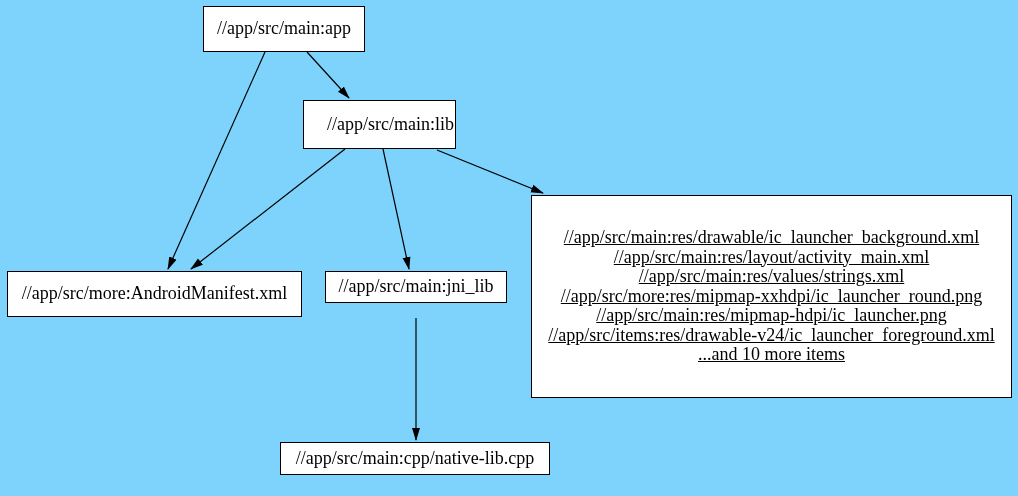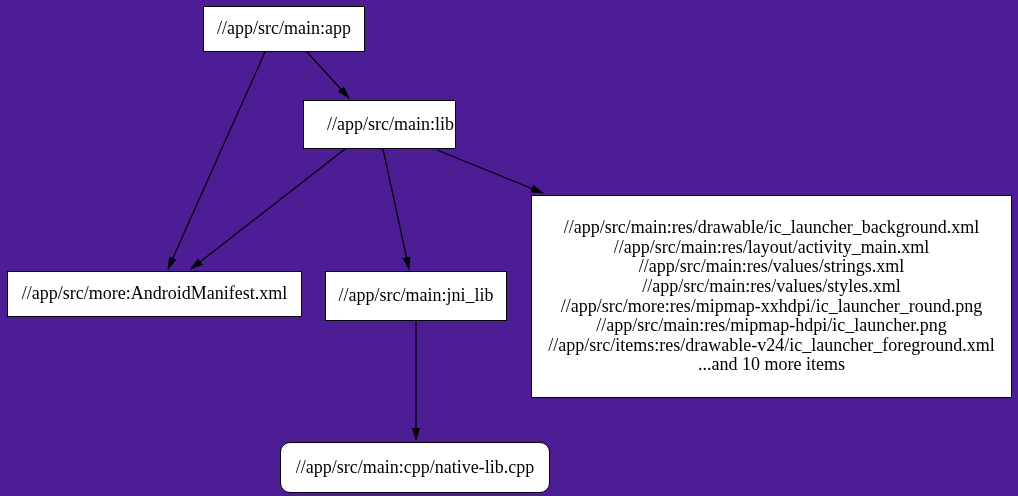--- a/index.html
+++ b/index.html
@@ -4,21 +4,21 @@
 <style>
   html, body {
     margin: 0;
     padding: 0;
     background: #ffffff;
   }
   .canvas {
     position: relative;
     width: 1018px;
     height: 496px;
-    background: #4c1d95;
+    background: #7dd3fc;
     font-family: "Liberation Serif", serif;
     color: #000000;
     overflow: hidden;
   }
   .edges-layer {
     position: absolute;
     left: 0;
     top: 0;
     width: 1018px;
     height: 496px;
@@ -33,24 +33,24 @@
     align-items: center;
     justify-content: center;
     text-align: center;
     font-size: 18px;
     line-height: 19.6px;
     white-space: nowrap;
   }
   .node-app      { left: 203px; top: 6px;   width: 162px; height: 46px; }
   .node-lib      { left: 303px; top: 100px; width: 153px; height: 49px; padding-left: 22px; }
   .node-manifest { left: 7px;   top: 271px; width: 295px; height: 46px; }
-  .node-jni-lib  { left: 325px; top: 271px; width: 182px; height: 50px; }
+  .node-jni-lib  { left: 325px; top: 271px; width: 182px; height: 32px; }
   .node-res      { left: 531px; top: 195px; width: 481px; height: 203px; }
-  .node-native   { left: 280px; top: 442px; width: 270px; height: 51px; border-radius: 10px; }
-  .res-line { display: block; }
+  .node-native   { left: 280px; top: 442px; width: 270px; height: 33px; }
+  .res-line { display: block; text-decoration: underline; }
 </style>
 </head>
 <body>
 
 <div class="canvas">
 
   <svg class="edges-layer" width="1018" height="496" viewBox="0 0 1018 496" xmlns="http://www.w3.org/2000/svg">
     <defs>
       <marker id="arrow" markerUnits="userSpaceOnUse" markerWidth="13" markerHeight="9" refX="12" refY="4.5" orient="auto">
         <polygon points="0,0.5 13,4.5 0,8.5" fill="#000000"></polygon>
@@ -77,21 +77,20 @@
   </div>
 
   <div class="node node-jni-lib">
     <span>//app/src/main:jni_lib</span>
   </div>
 
   <div class="node node-res">
     <span class="res-line">//app/src/main:res/drawable/ic_launcher_background.xml</span>
     <span class="res-line">//app/src/main:res/layout/activity_main.xml</span>
     <span class="res-line">//app/src/main:res/values/strings.xml</span>
-    <span class="res-line">//app/src/main:res/values/styles.xml</span>
     <span class="res-line">//app/src/more:res/mipmap-xxhdpi/ic_launcher_round.png</span>
     <span class="res-line">//app/src/main:res/mipmap-hdpi/ic_launcher.png</span>
     <span class="res-line">//app/src/items:res/drawable-v24/ic_launcher_foreground.xml</span>
     <span class="res-line">...and 10 more items</span>
   </div>
 
   <div class="node node-native">
     <span>//app/src/main:cpp/native-lib.cpp</span>
   </div>
 

